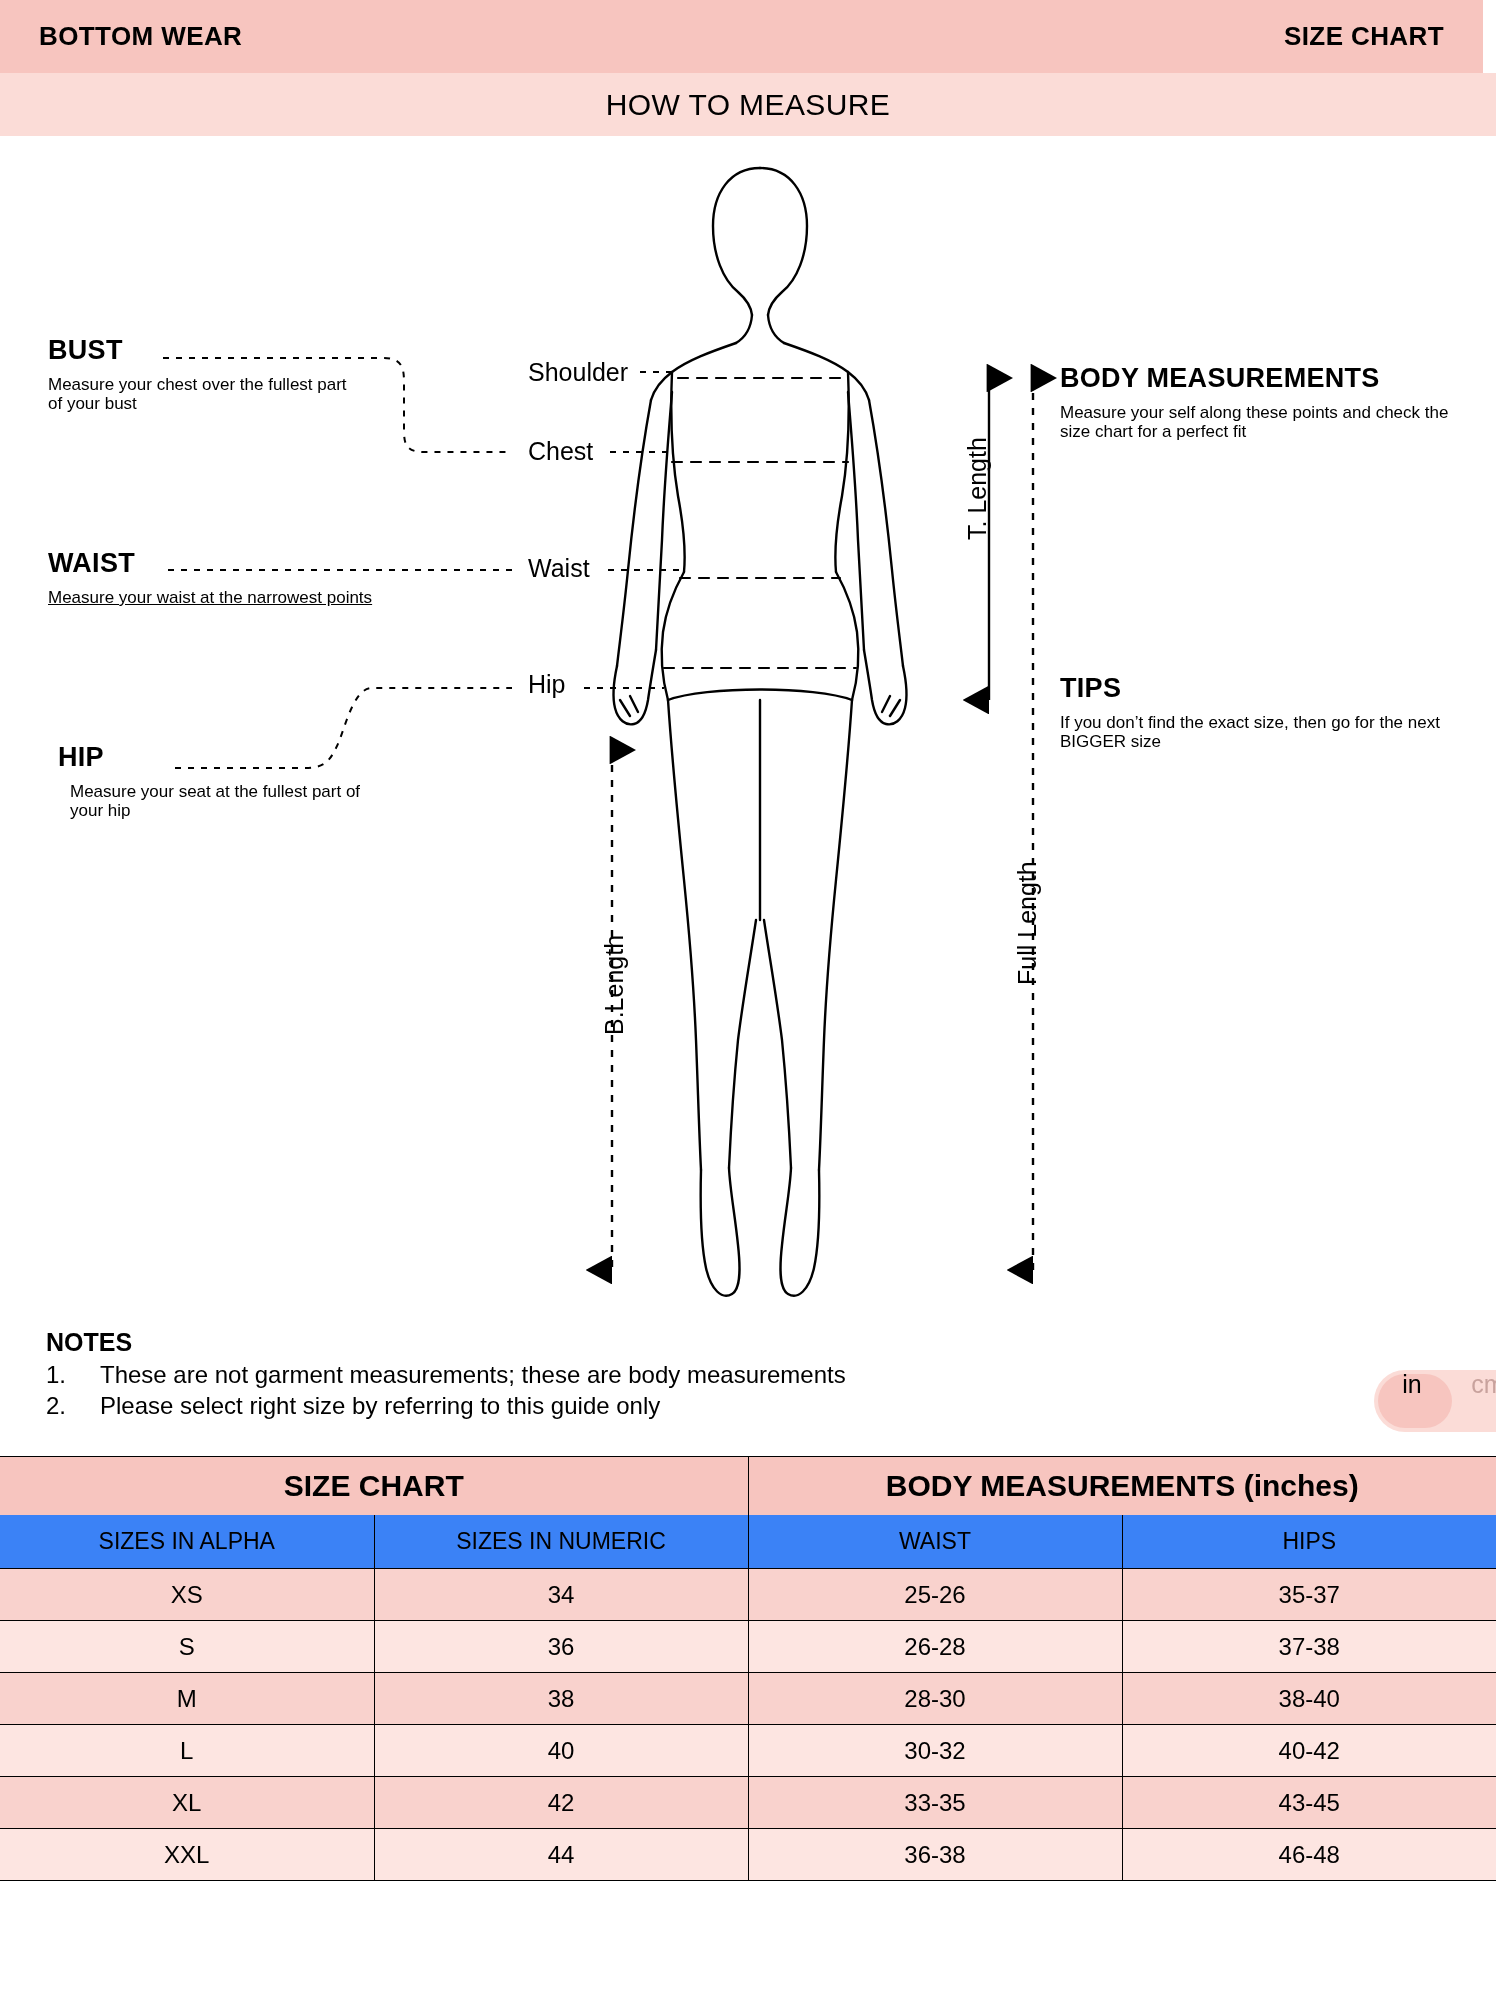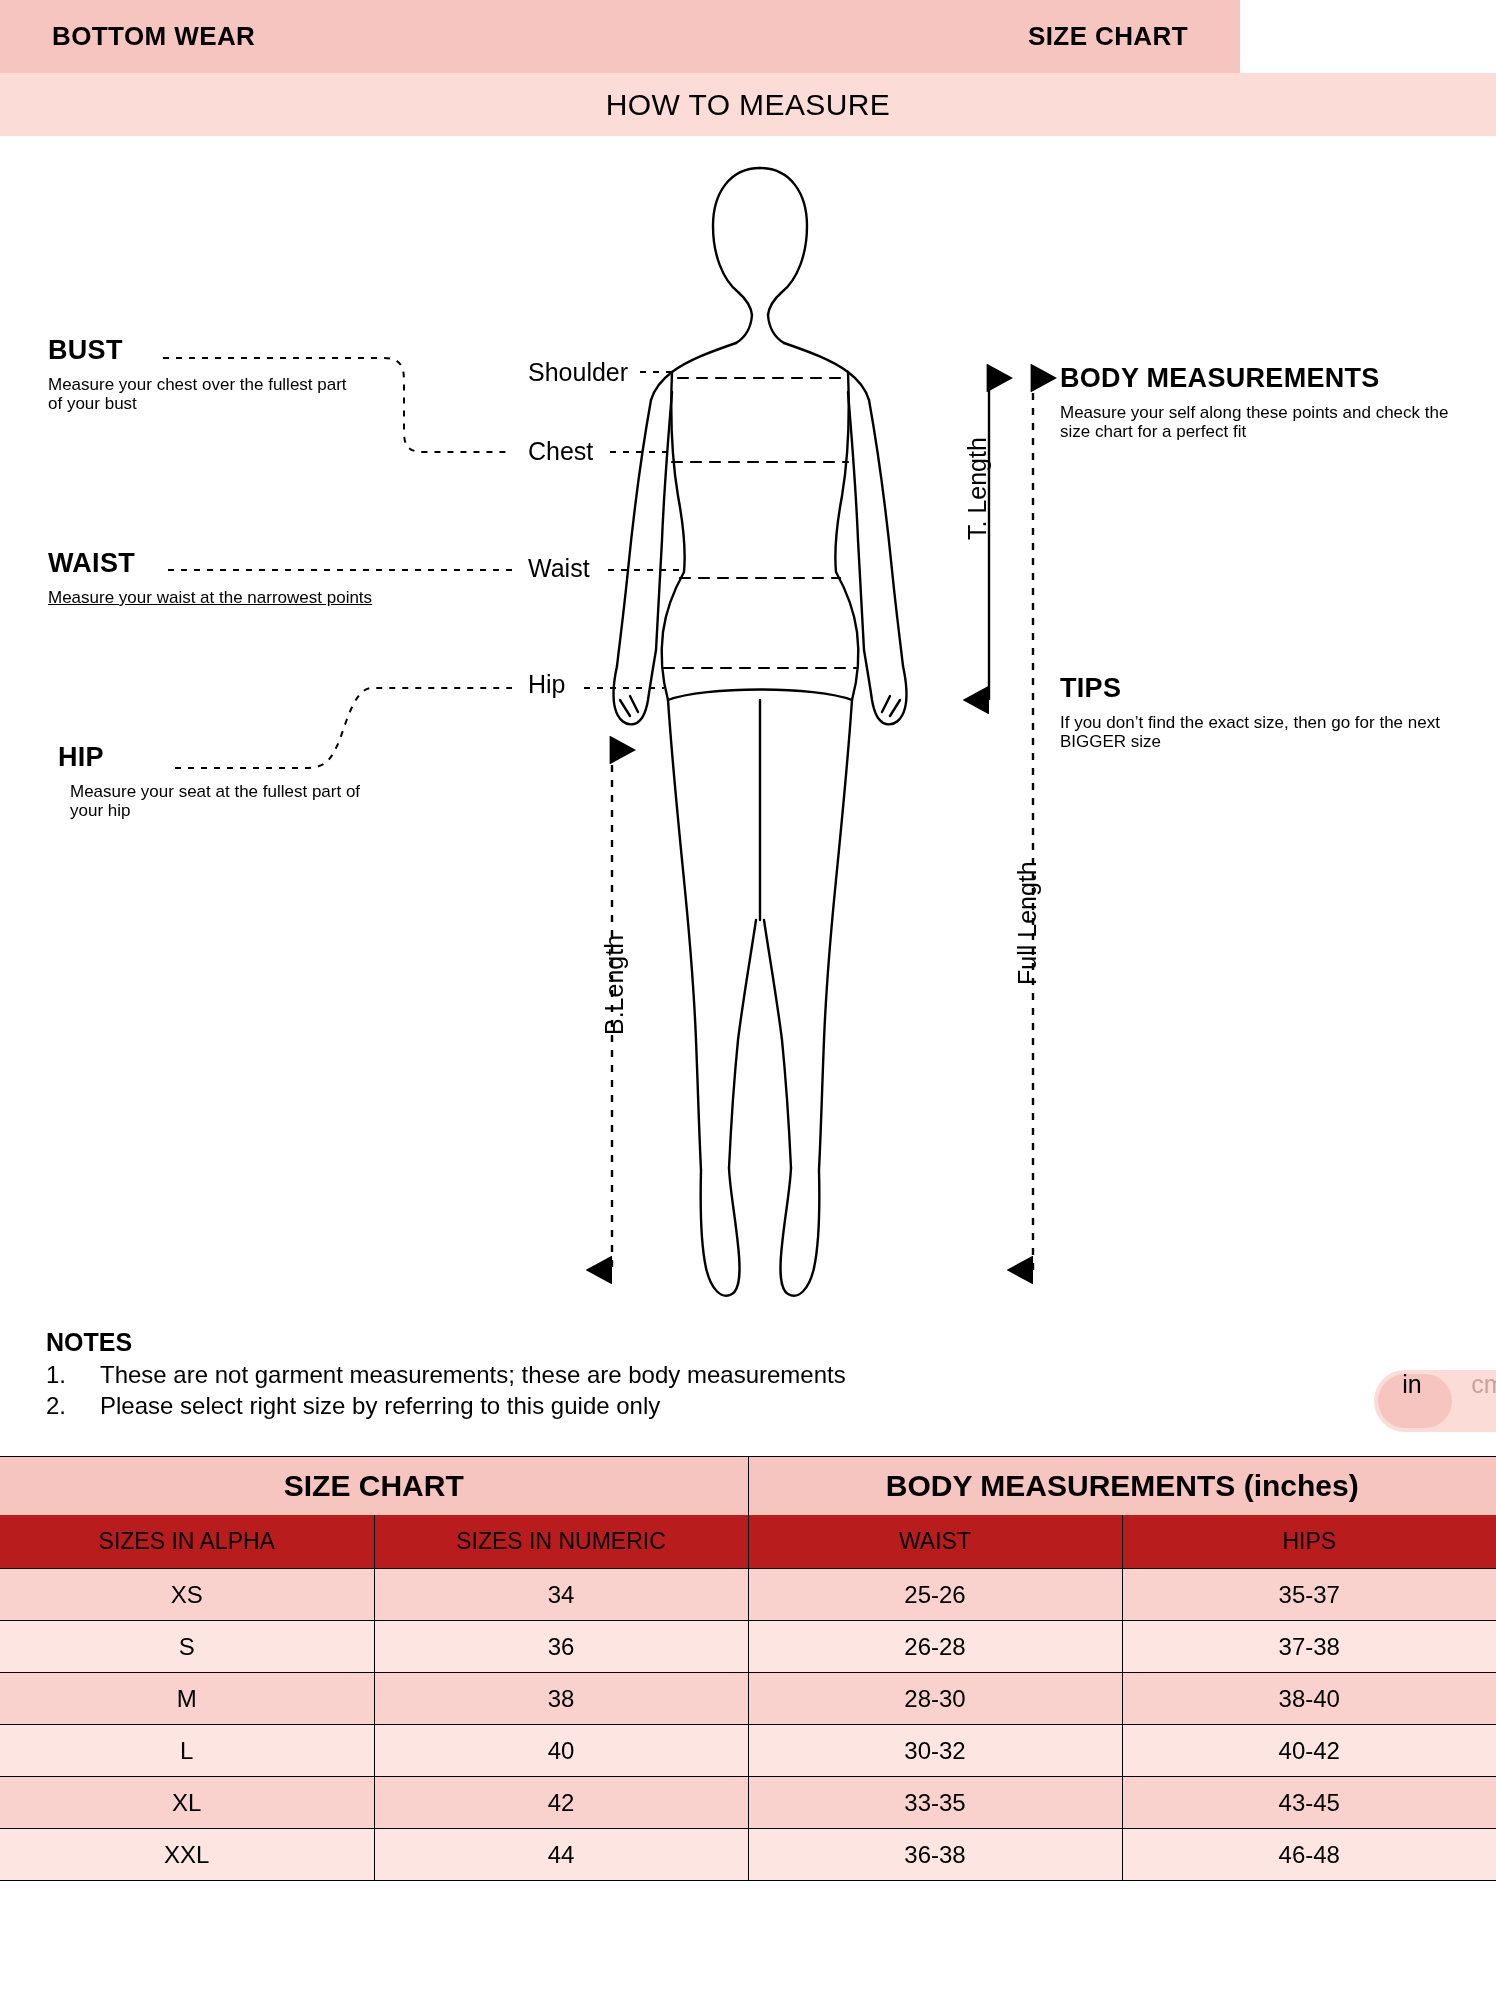--- a/index.html
+++ b/index.html
@@ -18,27 +18,27 @@
   .page {
     position: relative;
     width: 1496px;
     height: 2000px;
   }
 
   
   .topbar {
     position: absolute;
     left: 0; top: 0;
-    width: 1240px; height: 73px;
+    width: 1483px; height: 73px;
     background: #f7c5bf;
     display: flex;
     align-items: center;
     justify-content: space-between;
     box-sizing: border-box;
-    padding: 0 52px;
+    padding: 0 39px;
   }
   .topbar .t-left, .topbar .t-right {
     font-size: 26px;
     font-weight: bold;
     letter-spacing: 0.4px;
   }
   .subbar {
     position: absolute;
     left: 0; top: 73px;
     width: 1496px; height: 63px;
@@ -170,21 +170,21 @@
     font-size: 30px;
     font-weight: bold;
     height: 58px;
     border-left: none;
     border-right: 1px solid #000;
     border-top: 1px solid #000;
     border-bottom: none;
   }
   #size-table tr.group-head th:last-child { border-right: none; }
   #size-table tr.col-head th {
-    background: #b91c1c;
+    background: #3b82f6;
     font-size: 23px;
     font-weight: normal;
     height: 54px;
     border-left: none;
     border-right: 1px solid #000;
     border-top: none;
     border-bottom: 1px solid #000;
   }
   #size-table tr.col-head th:last-child { border-right: none; }
   #size-table tbody td {

